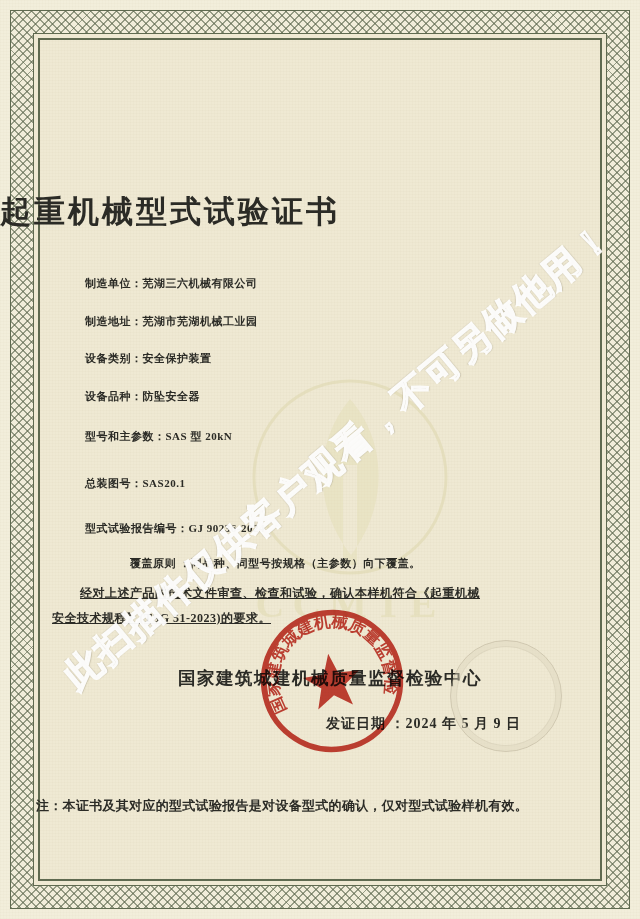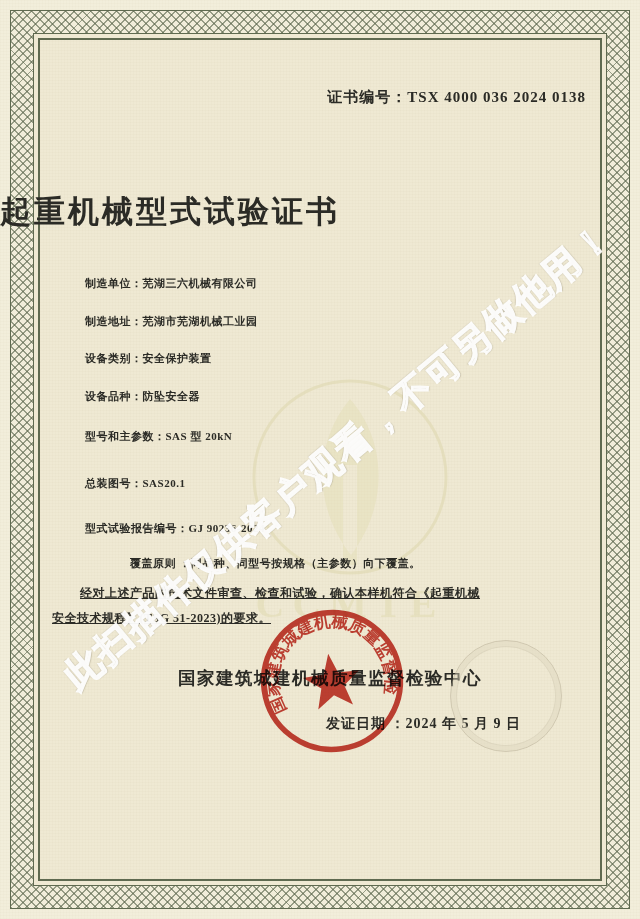--- a/index.html
+++ b/index.html
@@ -72,23 +72,20 @@
   <div class="band"></div>
   <div class="inner"></div>
 
   <svg class="logo-wm" width="230" height="260" viewBox="0 0 230 260">
     <circle cx="115" cy="112" r="96" fill="none" stroke="#ddd6ab" stroke-width="3"></circle>
     <path d="M115,34 C152,76 154,140 116,190 C78,142 78,78 115,34 Z
              M108,100 L122,100 L122,200 L108,200 Z" fill="#e2dcb2" fill-rule="evenodd" opacity=".85"></path>
     <text x="115" y="252" text-anchor="middle" font-size="40" font-weight="bold" letter-spacing="8" fill="#e0daaf">CCMTE</text>
   </svg>
 
-  <div class="txt cert-no">
-    <span>证书编号：</span><span>TSX 4000 036 2024 0138</span>
-  </div>
 
   <div class="txt title">起重机械型式试验证书</div>
 
   <div class="txt row r0"><span>制造单位：</span><span>芜湖三六机械有限公司</span></div>
   <div class="txt row r1"><span>制造地址：</span><span>芜湖市芜湖机械工业园</span></div>
   <div class="txt row r2"><span>设备类别：</span><span>安全保护装置</span></div>
   <div class="txt row r3"><span>设备品种：</span><span>防坠安全器</span></div>
   <div class="txt row r4"><span>型号和主参数：</span><span>SAS 型 20kN</span></div>
   <div class="txt row r5"><span>总装图号：</span><span>SAS20.1</span></div>
   <div class="txt row r6"><span>型式试验报告编号：</span><span>GJ 90236-2024</span></div>
@@ -110,16 +107,17 @@
     <defs>
       <path id="sealArc" d="M 23.6 88.7 A 49 49 0 1 1 112.4 88.7" fill="none"></path>
     </defs>
     <circle cx="68" cy="68" r="62" fill="none" stroke="#c4352b" stroke-width="5"></circle>
     <polygon points="68,43 74.5,61.1 93.7,61.7 78.5,73.4 83.9,91.8 68,81 52.1,91.8 57.5,73.4 42.3,61.7 61.5,61.1" fill="#c4352b"></polygon>
     <text font-size="15" font-weight="bold" fill="#c4352b" letter-spacing="0">
       <textPath href="#sealArc" startOffset="0" textLength="238">国家建筑城建机械质量监督检验中心</textPath>
     </text>
   </svg>
 
+  <div class="txt note">注：本证书及其对应的型式试验报告是对设备型式的确认，仅对型式试验样机有效。</div>
 
   <div class="wm-text">此扫描件仅供客户观看，不可另做他用！</div>
 
 </div>
 
 </body></html>

